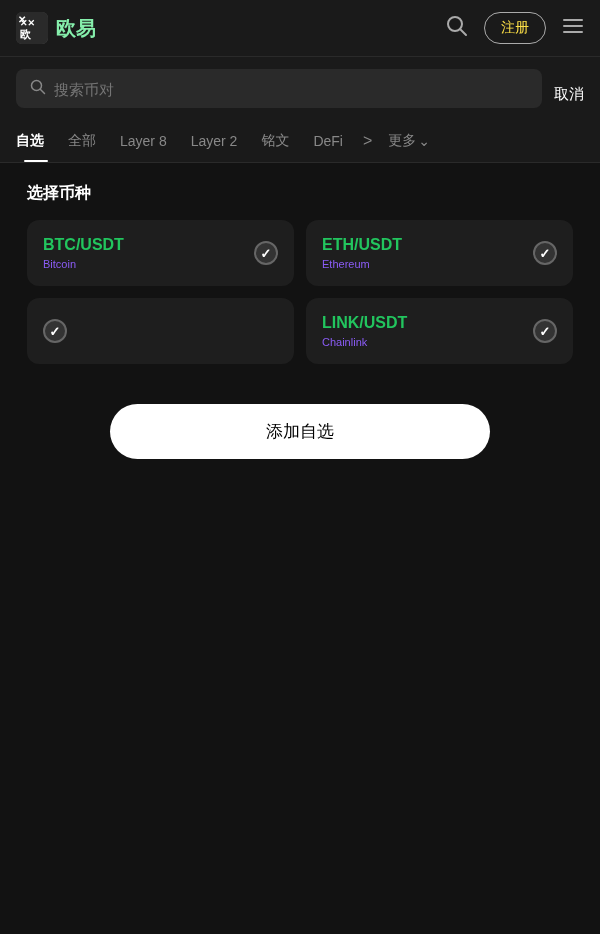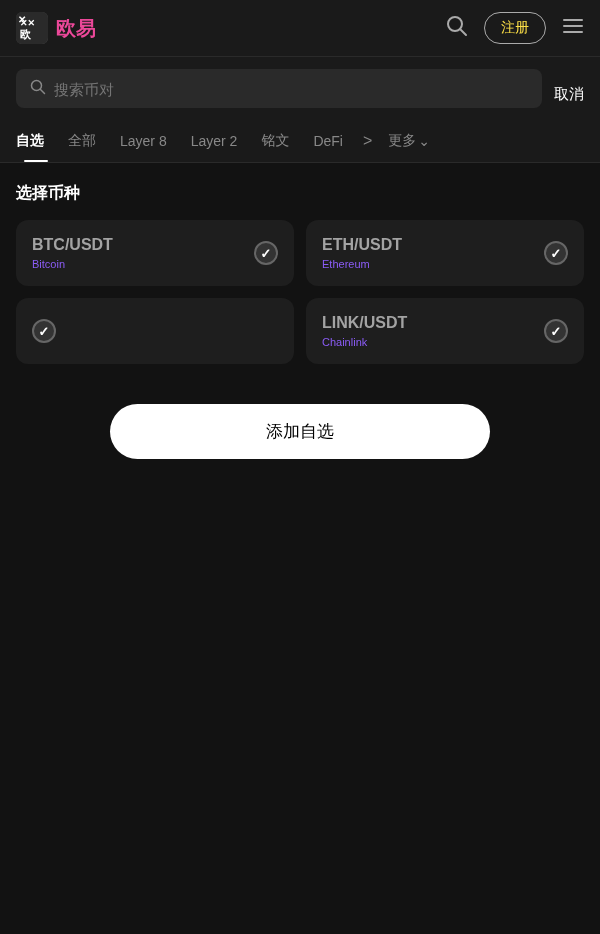--- a/index.html
+++ b/index.html
@@ -51,21 +51,21 @@
       content: '✕';
       font-size: 10px;
       position: absolute;
       top: 2px;
       left: 2px;
     }
 
     .logo-text {
       font-size: 20px;
       font-weight: 700;
-      color: #ec4899;
+      color: #86efac;
     }
 
     .header-actions {
       display: flex;
       align-items: center;
       gap: 16px;
     }
 
     .header-search-icon {
       color: #aaa;
@@ -192,21 +192,21 @@
       padding: 12px 8px;
       cursor: pointer;
       display: flex;
       align-items: center;
       gap: 2px;
       flex-shrink: 0;
     }
 
     
     .main-content {
-      padding: 20px 16px;
+      padding: 20px 27px;
     }
 
     .section-title {
       font-size: 16px;
       font-weight: 600;
       color: #ffffff;
       margin-bottom: 16px;
     }
 
     
@@ -230,21 +230,21 @@
 
     .coin-info {
       display: flex;
       flex-direction: column;
       gap: 4px;
     }
 
     .coin-pair {
       font-size: 16px;
       font-weight: 600;
-      color: #a3a3a3;
+      color: #22c55e;
     }
 
     .coin-name {
       font-size: 11px;
       color: #8b5cf6;
     }
 
     .coin-check {
       width: 24px;
       height: 24px;

